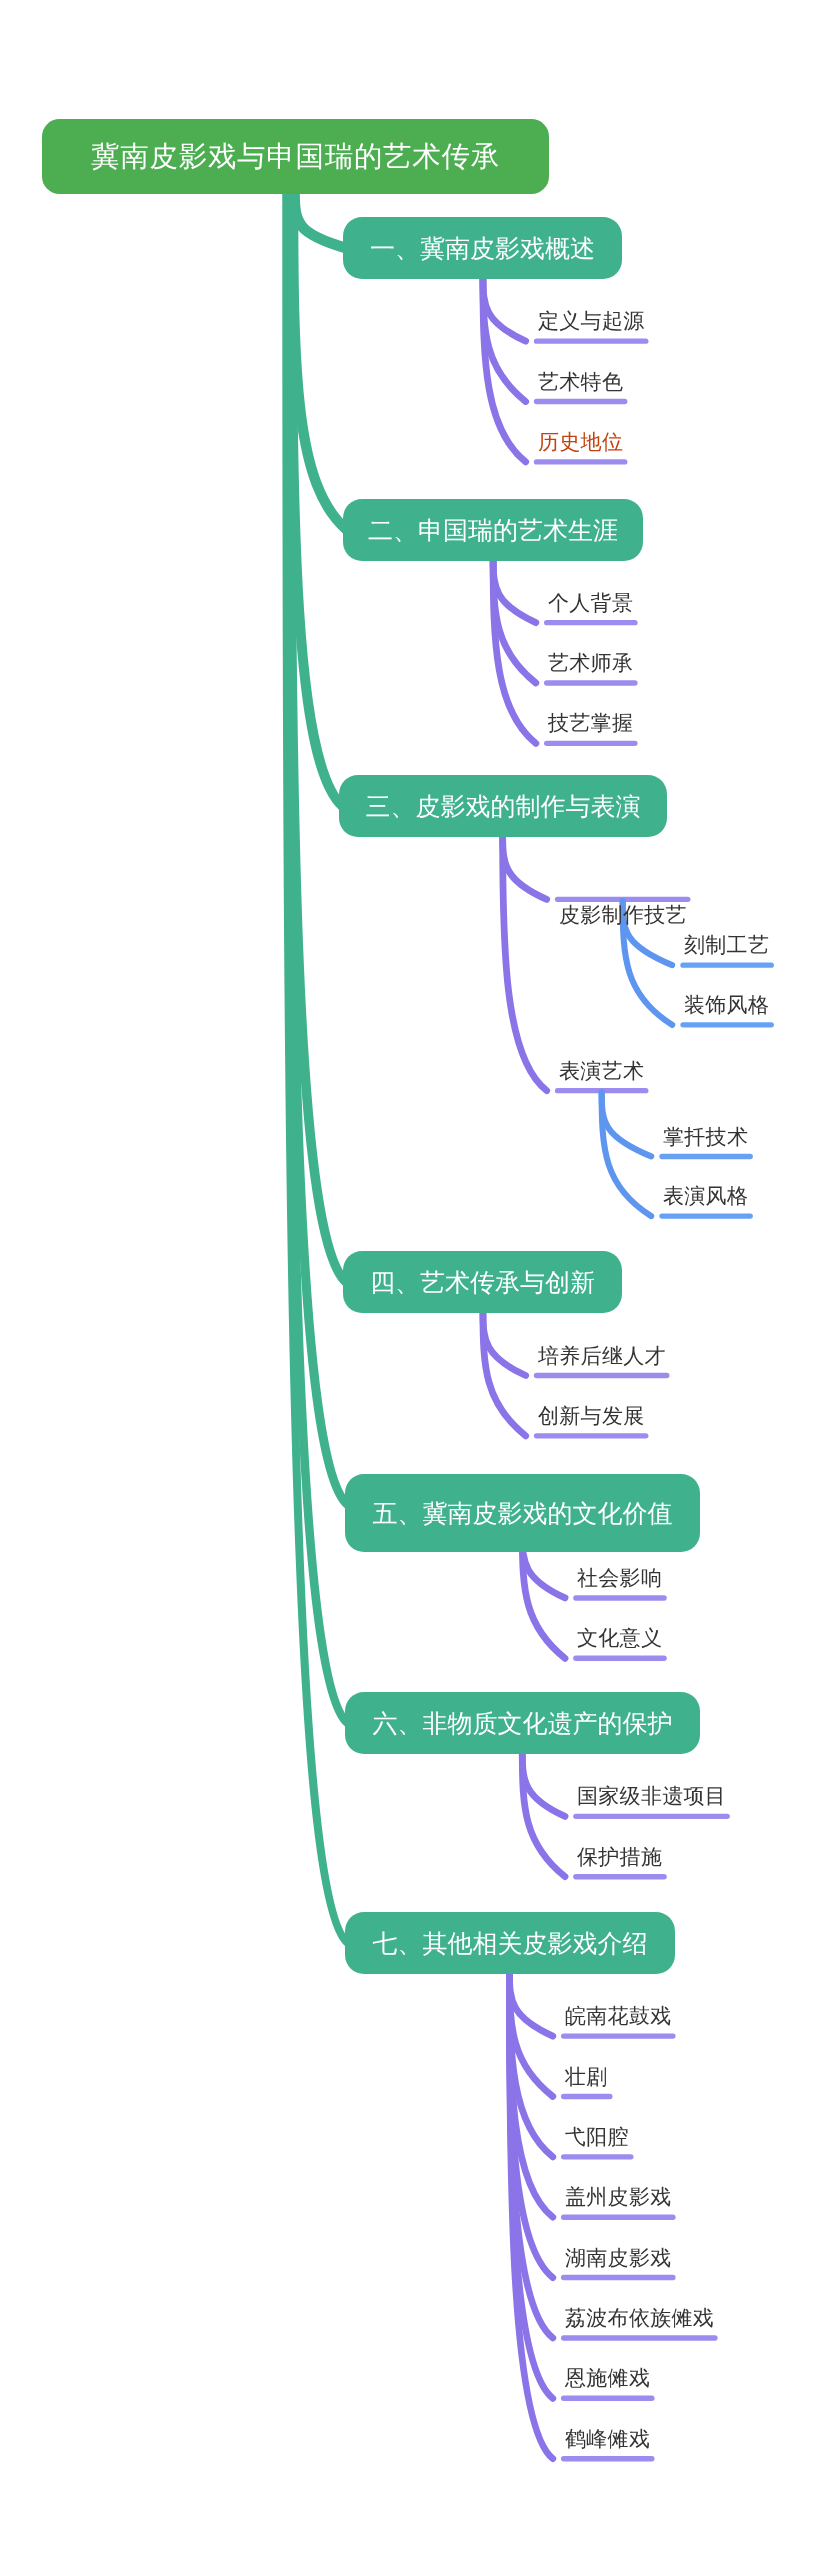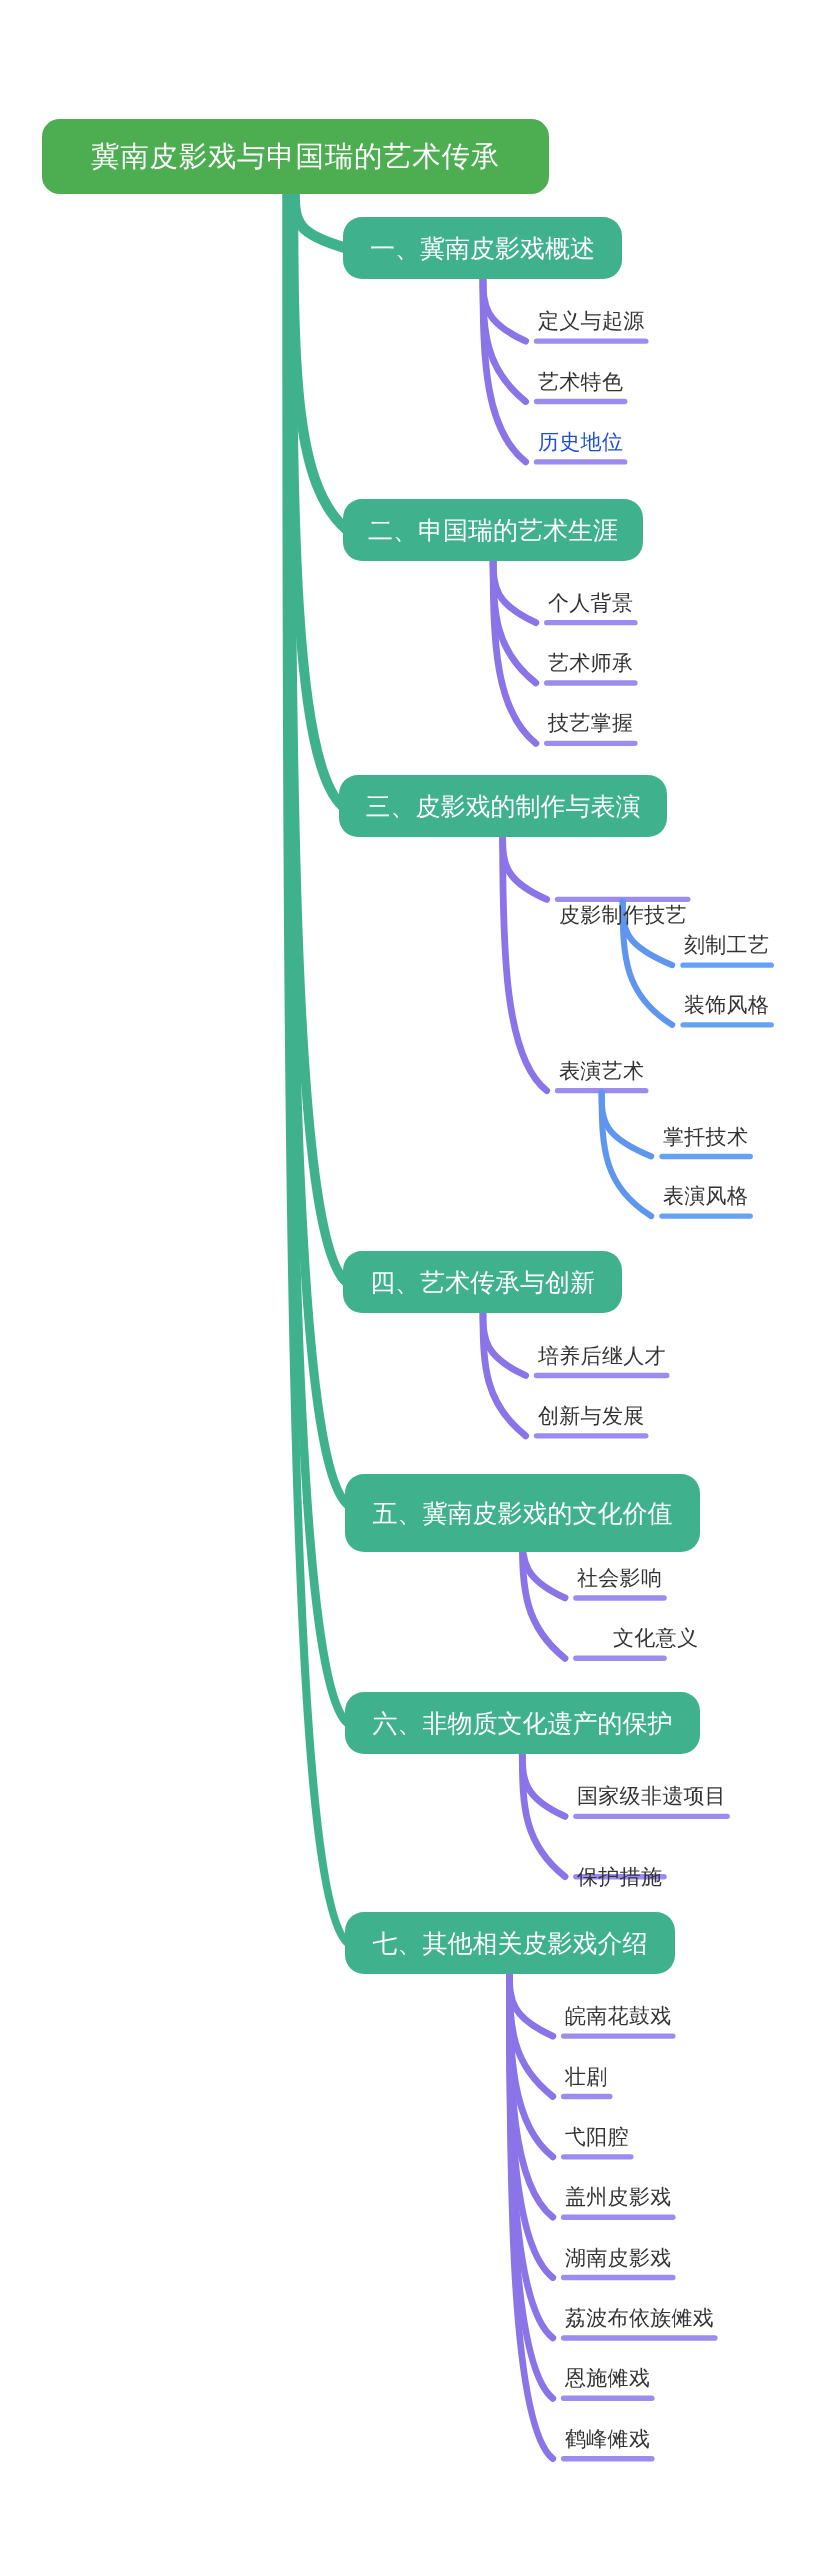--- a/index.html
+++ b/index.html
@@ -87,41 +87,41 @@
       <path d="M 751 2909 C 751 3190.25, 754 3488, 815 3536" fill="none" stroke="#8A74E8" stroke-width="10" stroke-linecap="round"></path>
       <line x1="831" y1="3536" x2="961" y2="3536" stroke="#9C8CF0" stroke-width="8" stroke-linecap="round"></line>
       <path d="M 751 2909 C 751 3230.3, 754 3577, 815 3625" fill="none" stroke="#8A74E8" stroke-width="10" stroke-linecap="round"></path>
       <line x1="831" y1="3625" x2="961" y2="3625" stroke="#9C8CF0" stroke-width="8" stroke-linecap="round"></line>
     </svg>
   <div id="rootNode" class="node root" style="left: 42px; top: 119px; width: 507px; height: 75px; background: rgb(76, 173, 81);">冀南皮影戏与申国瑞的艺术传承</div>
   <div id="nodes">
       <div class="node branch" style="left: 343px; top: 217px; width: 279px; height: 62px; background: rgb(63, 178, 141);">一、冀南皮影戏概述</div>
       <div class="leaf" style="left: 538px; top: 309px; color: rgb(51, 51, 51);">定义与起源</div>
       <div class="leaf" style="left: 538px; top: 370px; color: rgb(51, 51, 51);">艺术特色</div>
-      <div class="leaf" style="left: 538px; top: 430px; color: #1d4ed8;">历史地位</div>
+      <div class="leaf" style="left: 538px; top: 430px; color: #c2410c;">历史地位</div>
       <div class="node branch" style="left: 343px; top: 499px; width: 300px; height: 62px; background: rgb(63, 178, 141);">二、申国瑞的艺术生涯</div>
       <div class="leaf" style="left: 548px; top: 591px; color: rgb(51, 51, 51);">个人背景</div>
       <div class="leaf" style="left: 548px; top: 651px; color: rgb(51, 51, 51);">艺术师承</div>
       <div class="leaf" style="left: 548px; top: 711px; color: rgb(51, 51, 51);">技艺掌握</div>
       <div class="node branch" style="left: 339px; top: 775px; width: 328px; height: 62px; background: rgb(63, 178, 141);">三、皮影戏的制作与表演</div>
       <div class="leaf" style="left: 559px; top: 867px; color: rgb(51, 51, 51); margin-top: 36px;">皮影制作技艺</div>
       <div class="leaf" style="left: 684px; top: 933px; color: rgb(51, 51, 51);">刻制工艺</div>
       <div class="leaf" style="left: 684px; top: 993px; color: rgb(51, 51, 51);">装饰风格</div>
       <div class="leaf" style="left: 559px; top: 1059px; color: rgb(51, 51, 51);">表演艺术</div>
       <div class="leaf" style="left: 663px; top: 1125px; color: rgb(51, 51, 51);">掌扦技术</div>
       <div class="leaf" style="left: 663px; top: 1184px; color: rgb(51, 51, 51);">表演风格</div>
       <div class="node branch" style="left: 343px; top: 1251px; width: 279px; height: 62px; background: rgb(63, 178, 141);">四、艺术传承与创新</div>
       <div class="leaf" style="left: 538px; top: 1344px; color: rgb(51, 51, 51);">培养后继人才</div>
       <div class="leaf" style="left: 538px; top: 1404px; color: rgb(51, 51, 51);">创新与发展</div>
       <div class="node branch" style="left: 345px; top: 1474px; width: 355px; height: 78px; background: rgb(63, 178, 141);">五、冀南皮影戏的文化价值</div>
       <div class="leaf" style="left: 577px; top: 1566px; color: rgb(51, 51, 51);">社会影响</div>
-      <div class="leaf" style="left: 577px; top: 1626px; color: rgb(51, 51, 51); margin-left: 36px;">文化意义</div>
+      <div class="leaf" style="left: 577px; top: 1626px; color: rgb(51, 51, 51);">文化意义</div>
       <div class="node branch" style="left: 345px; top: 1692px; width: 355px; height: 62px; background: rgb(63, 178, 141);">六、非物质文化遗产的保护</div>
       <div class="leaf" style="left: 577px; top: 1784px; color: rgb(51, 51, 51);">国家级非遗项目</div>
-      <div class="leaf" style="left: 577px; top: 1845px; color: rgb(51, 51, 51); margin-top: 20px;">保护措施</div>
+      <div class="leaf" style="left: 577px; top: 1845px; color: rgb(51, 51, 51);">保护措施</div>
       <div class="node branch" style="left: 345px; top: 1912px; width: 330px; height: 62px; background: rgb(63, 178, 141);">七、其他相关皮影戏介绍</div>
       <div class="leaf" style="left: 565px; top: 2004px; color: rgb(51, 51, 51);">皖南花鼓戏</div>
       <div class="leaf" style="left: 565px; top: 2065px; color: rgb(51, 51, 51);">壮剧</div>
       <div class="leaf" style="left: 565px; top: 2125px; color: rgb(51, 51, 51);">弋阳腔</div>
       <div class="leaf" style="left: 565px; top: 2185px; color: rgb(51, 51, 51);">盖州皮影戏</div>
       <div class="leaf" style="left: 565px; top: 2246px; color: rgb(51, 51, 51);">湖南皮影戏</div>
       <div class="leaf" style="left: 565px; top: 2306px; color: rgb(51, 51, 51);">荔波布依族傩戏</div>
       <div class="leaf" style="left: 565px; top: 2366px; color: rgb(51, 51, 51);">恩施傩戏</div>
       <div class="leaf" style="left: 565px; top: 2427px; color: rgb(51, 51, 51);">鹤峰傩戏</div>
     </div>

